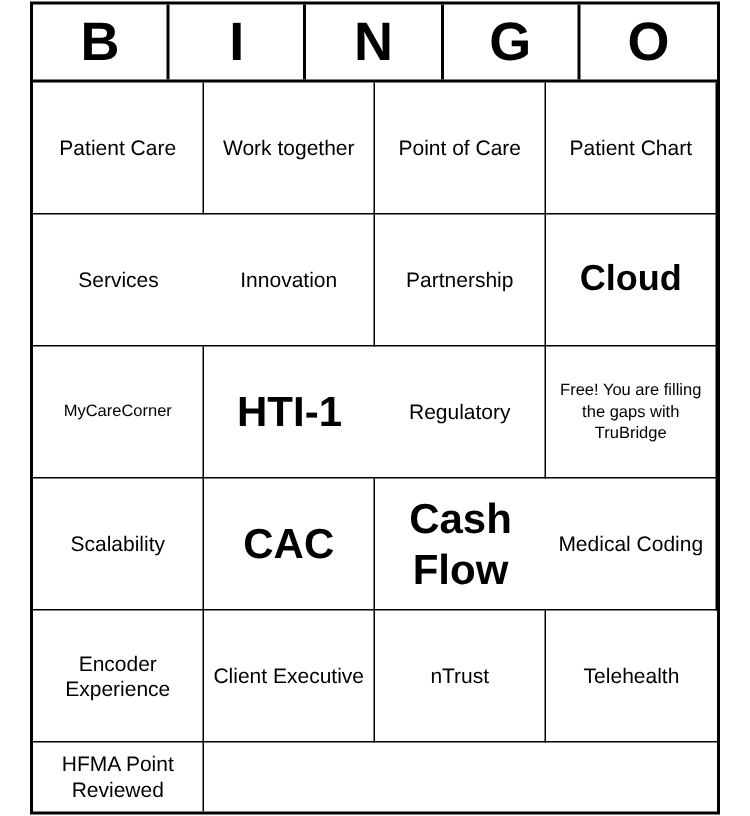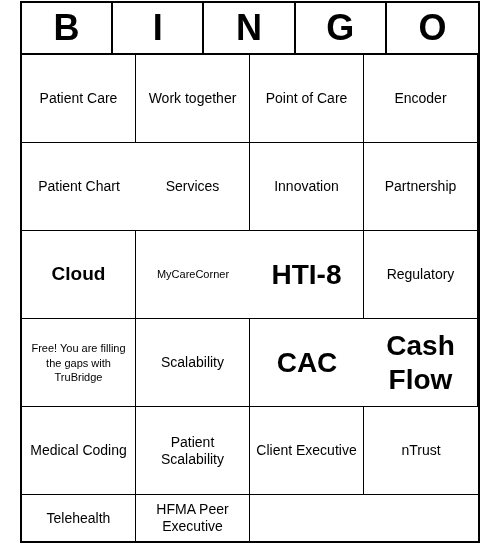--- a/index.html
+++ b/index.html
@@ -61,21 +61,21 @@
 
     .bingo-cell:nth-child(5n) {
       border-right: none;
     }
 
     .bingo-grid .bingo-cell:nth-child(n+21) {
       border-bottom: none;
     }
 
     .bingo-cell.large-text {
-      font-size: 19px;
+      font-size: 24px;
       font-weight: bold;
     }
 
     .bingo-cell.xlarge-text {
       font-size: 28px;
       font-weight: bold;
     }
 
     .bingo-cell.small-text {
       font-size: 11px;
@@ -95,33 +95,32 @@
   <div class="bingo-header-cell">B</div>
       <div class="bingo-header-cell">I</div>
       <div class="bingo-header-cell">N</div>
       <div class="bingo-header-cell">G</div>
       <div class="bingo-header-cell">O</div>
     </div>
   <div class="bingo-grid">
   <div class="bingo-cell">Patient Care</div>
       <div class="bingo-cell">Work together</div>
       <div class="bingo-cell">Point of Care</div>
-      <div class="bingo-cell">Encoder</div>
       <div class="bingo-cell">Patient Chart</div>
       <div class="bingo-cell">Services</div>
       <div class="bingo-cell">Innovation</div>
       <div class="bingo-cell">Partnership</div>
       <div class="bingo-cell large-text">Cloud</div>
       <div class="bingo-cell small-text">MyCareCorner</div>
-      <div class="bingo-cell xlarge-text">HTI-8</div>
+      <div class="bingo-cell xlarge-text">HTI-1</div>
       <div class="bingo-cell">Regulatory</div>
       <div class="bingo-cell free-cell">Free! You are filling the gaps with TruBridge</div>
       <div class="bingo-cell">Scalability</div>
       <div class="bingo-cell xlarge-text">CAC</div>
       <div class="bingo-cell xlarge-text">Cash Flow</div>
       <div class="bingo-cell">Medical Coding</div>
-      <div class="bingo-cell">Patient Scalability</div>
+      <div class="bingo-cell">Encoder Experience</div>
       <div class="bingo-cell">Client Executive</div>
       <div class="bingo-cell">nTrust</div>
       <div class="bingo-cell">Telehealth</div>
-      <div class="bingo-cell">HFMA Peer Executive</div>
+      <div class="bingo-cell">HFMA Point Reviewed</div>
     </div>
 </div>
 
 </body></html>

